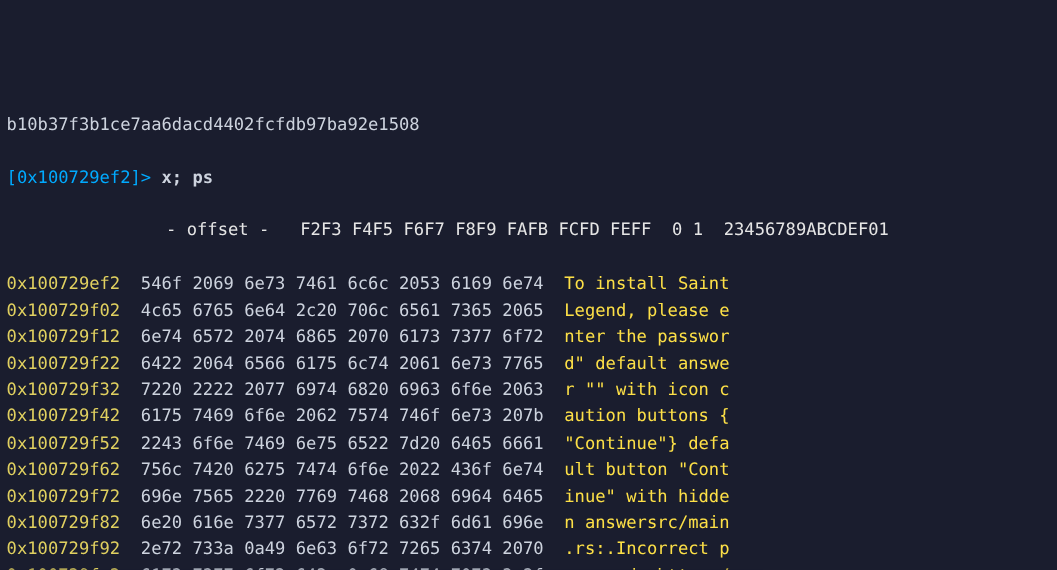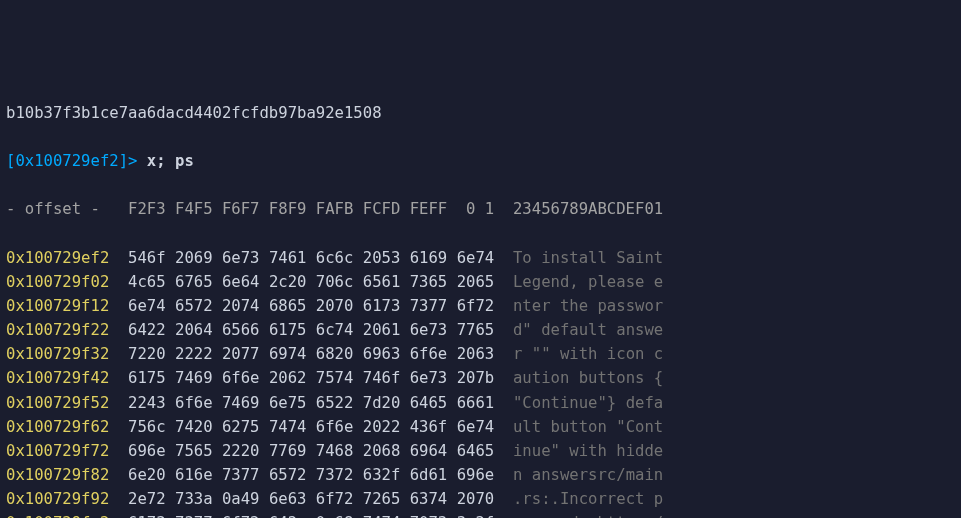--- a/index.html
+++ b/index.html
@@ -11,24 +11,24 @@
     font-size: 15.6px;
     line-height: 1.55;
     padding: 4px 8px 4px 6px;
     white-space: pre;
     letter-spacing: 0px;
   }
   .hash { color: #cdd3de; }
   .prompt-bracket { color: #00aaff; }
   .prompt-addr { color: #00aaff; }
   .cmd { color: #cdd3de; font-weight: bold; }
-  .header-row { color: #a3a3a3; }
+  .header-row { color: #e5e5e5; text-align: center; }
   .addr { color: #e0d060; }
   .hexbytes { color: #cdd3de; }
-  .ascii { color: #737373; }
+  .ascii { color: #fde047; }
   .line { display: block; }
 </style>
 </head>
 <body>
 
 
 
 <span class="line hash">b10b37f3b1ce7aa6dacd4402fcfdb97ba92e1508</span>
 <span class="line"><span class="prompt-bracket">[</span><span class="prompt-addr">0x100729ef2</span><span class="prompt-bracket">]&gt; </span><span class="cmd">x; ps</span></span>
 <span class="line header-row">- offset -   F2F3 F4F5 F6F7 F8F9 FAFB FCFD FEFF  0 1  23456789ABCDEF01</span>

